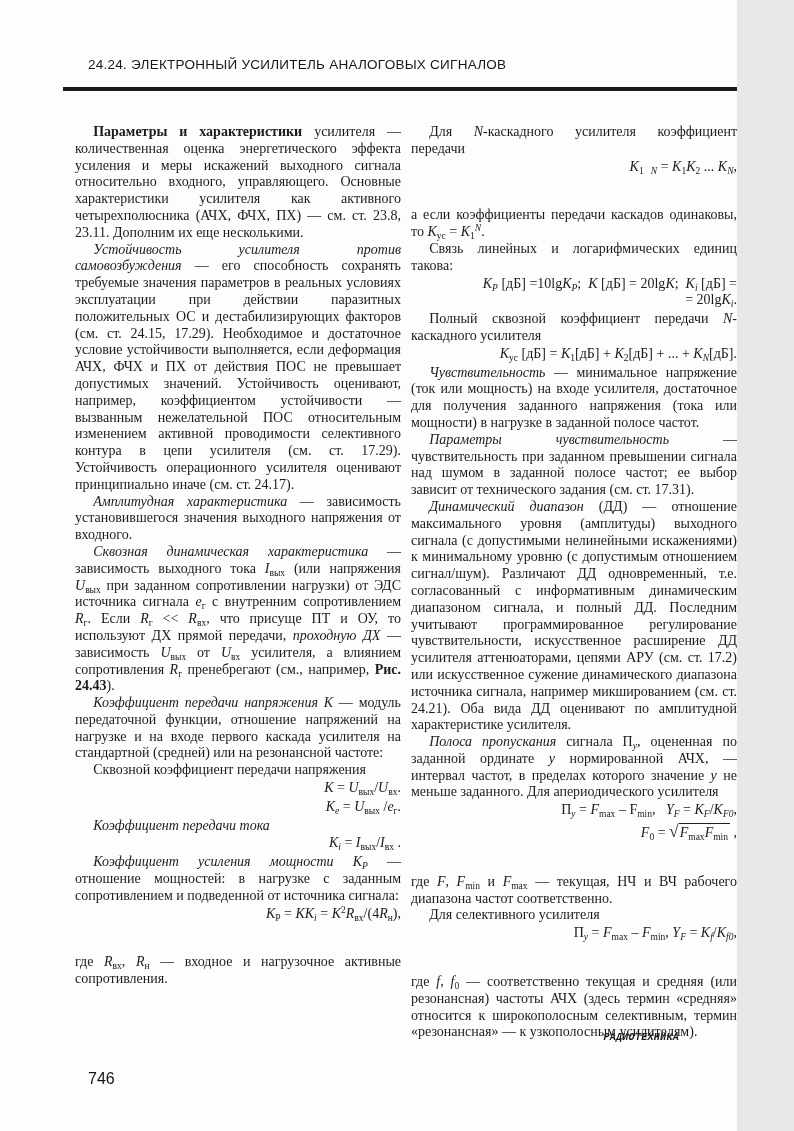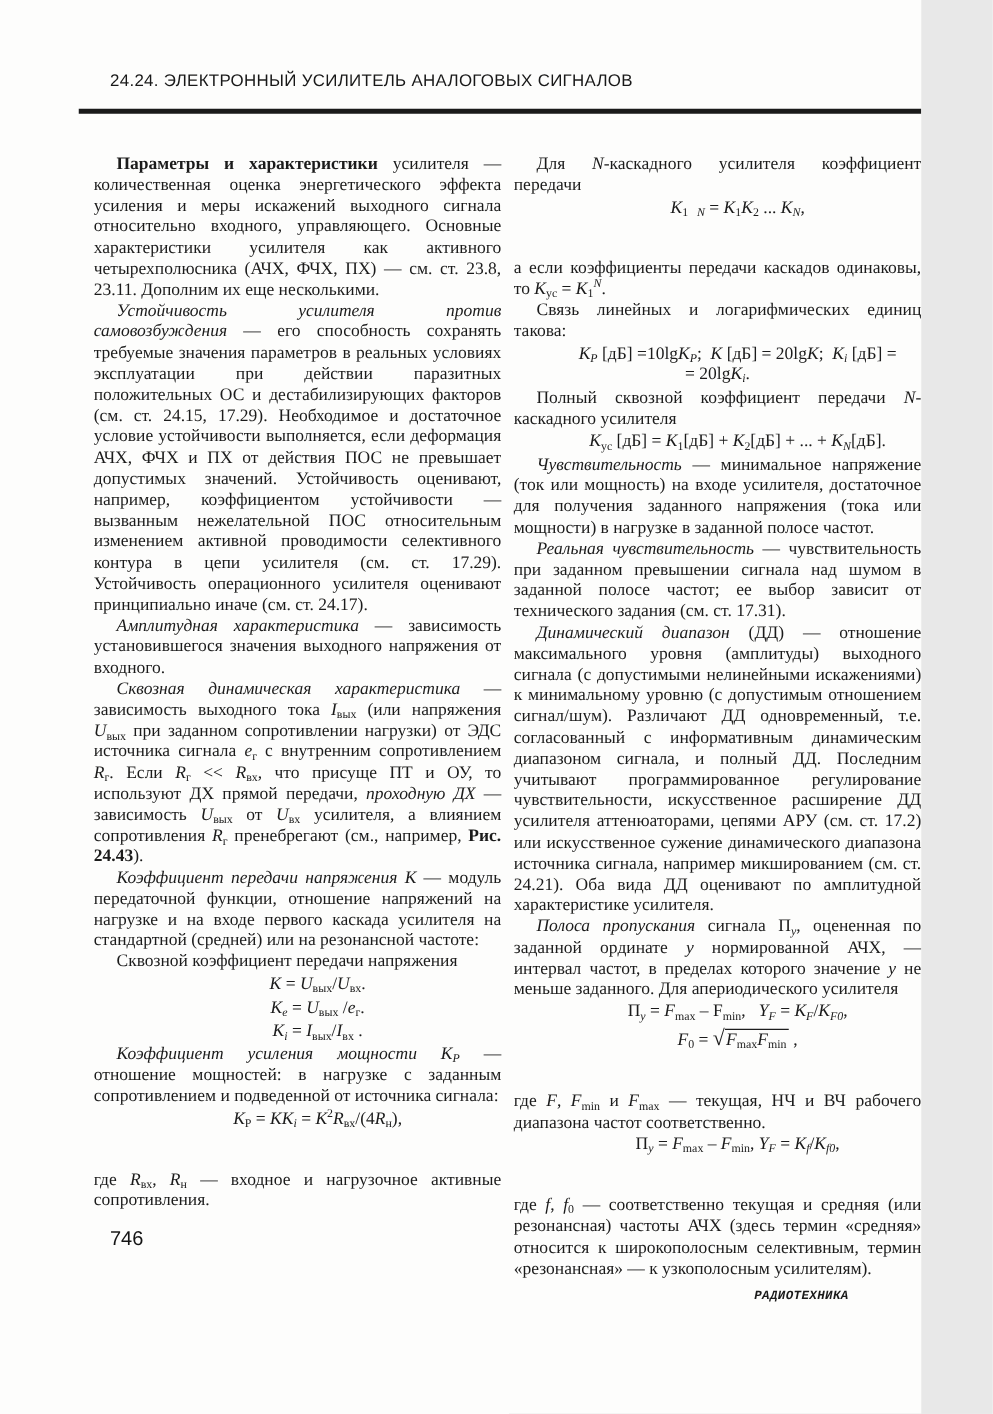--- a/index.html
+++ b/index.html
@@ -32,31 +32,31 @@
   .col {
     width: 326px;
     font-size: 14px; line-height: 1.2;
     text-align: justify;
     hyphens: auto; -webkit-hyphens: auto;
   }
   .blk { margin: 0; }
   .p    { text-indent: 1.3em; }
   .cont { text-indent: 0; margin-top: 32px; }
   .formula, .formula-hang, .formula-sqrt {
-    text-align: center; text-indent: 2.3em; margin: 1px 0 2px;
+    text-align: right; text-indent: 2.3em; margin: 1px 0 2px;
   }
   .formula-sqrt { margin: 6px 0 7px; }
   sub, sup { font-size: 68%; line-height: 0; }
   sub { vertical-align: -0.28em; }
   sup { vertical-align: 0.55em; }
   .ov  { border-top: 1.2px solid #1d1d1d; padding: 1px 2px 0 1px; }
   .rad { font-size: 1.25em; line-height: 0; }
   
   .footer-num {
-    position: absolute; left: 88px; top: 983px;
+    position: absolute; left: 88px; top: 1070px;
     font-family: "Liberation Sans", sans-serif;
     font-size: 16px; color: #141414;
   }
   .footer-title {
     position: absolute; right: 58px; top: 1032px;
     font-family: Liberation Mono, monospace;
     font-style: italic; font-weight: 600;
     font-size: 10px; letter-spacing: 0.3px; color: #1a1a1a;
   }
 </style>
@@ -72,40 +72,42 @@
   <div class="body">
     <div class="col">
         <p class="blk p"><b>Параметры и характеристики</b> усилителя — количественная оценка энергетического эффекта усиления и меры искажений выходного сигнала относительно входного, управляющего. Основные характеристики усилителя как активного четырехполюсника (АЧХ, ФЧХ, ПХ) — см. ст. 23.8, 23.11. Дополним их еще несколькими.</p>
         <p class="blk p"><i>Устойчивость усилителя против самовозбуждения</i> — его способность сохранять требуемые значения параметров в реальных условиях эксплуатации при действии паразитных положительных ОС и дестабилизирующих факторов (см. ст. 24.15, 17.29). Необходимое и достаточное условие устойчивости выполняется, если деформация АЧХ, ФЧХ и ПХ от действия ПОС не превышает допустимых значений. Устойчивость оценивают, например, коэффициентом устойчивости — вызванным нежелательной ПОС относительным изменением активной проводимости селективного контура в цепи усилителя (см. ст. 17.29). Устойчивость операционного усилителя оценивают принципиально иначе (см. ст. 24.17).</p>
         <p class="blk p"><i>Амплитудная характеристика</i> — зависимость установившегося значения выходного напряжения от входного.</p>
         <p class="blk p"><i>Сквозная динамическая характеристика</i> — зависимость выходного тока <i>I</i><sub>вых</sub> (или напряжения <i>U</i><sub>вых</sub> при заданном сопротивлении нагрузки) от ЭДС источника сигнала <i>е</i><sub>г</sub> с внутренним сопротивлением <i>R</i><sub>г</sub>. Если <i>R</i><sub>г</sub> &lt;&lt; <i>R</i><sub>вх</sub>, что присуще ПТ и ОУ, то используют ДХ прямой передачи, <i>проходную ДХ</i> — зависимость <i>U</i><sub>вых</sub> от <i>U</i><sub>вх</sub> усилителя, а влиянием сопротивления <i>R</i><sub>г</sub> пренебрегают (см., например, <b>Рис. 24.43</b>).</p>
         <p class="blk p"><i>Коэффициент передачи напряжения К</i> — модуль передаточной функции, отношение напряжений на нагрузке и на входе первого каскада усилителя на стандартной (средней) или на резонансной частоте:</p>
         <p class="blk p">Сквозной коэффициент передачи напряжения</p>
         <p class="blk formula"><i>K</i> = <i>U</i><sub>вых</sub>/<i>U</i><sub>вх</sub>.</p>
         <p class="blk formula"><i>K<sub>e</sub></i> = <i>U</i><sub>вых</sub> /<i>е</i><sub>г</sub>.</p>
+        <p class="blk p"><i>Коэффициент передачи тока</i></p>
         <p class="blk formula"><i>K<sub>i</sub></i> = <i>I</i><sub>вых</sub>/<i>I</i><sub>вх</sub> .</p>
         <p class="blk p"><i>Коэффициент усиления мощности K<sub>P</sub></i> — отношение мощностей: в нагрузке с заданным сопротивлением и подведенной от источника сигнала:</p>
         <p class="blk formula"><i>K</i><sub>Р</sub> = <i>KK<sub>i</sub></i> = <i>K</i><sup>2</sup><i>R</i><sub>вх</sub>/(4<i>R</i><sub>н</sub>),</p>
         <p class="blk cont">где <i>R</i><sub>вх</sub>, <i>R</i><sub>н</sub> — входное и нагрузочное активные сопротивления.</p>
       </div>
     <div class="col">
         <p class="blk p">Для <i>N</i>-каскадного усилителя коэффициент передачи</p>
         <p class="blk formula"><i>K</i><sub>1&nbsp;&nbsp;&nbsp;<i>N</i></sub> = <i>K</i><sub>1</sub><i>K</i><sub>2</sub> ... <i>K<sub>N</sub></i>,</p>
         <p class="blk cont">а если коэффициенты передачи каскадов одинаковы, то <i>K</i><sub>ус</sub> = <i>K</i><sub>1</sub><sup><i>N</i></sup>.</p>
         <p class="blk p">Связь линейных и логарифмических единиц такова:</p>
         <p class="blk formula-hang"><i>K<sub>P</sub></i> [дБ] =10lg<i>K<sub>P</sub></i>;&nbsp; <i>K</i> [дБ] = 20lg<i>K</i>;&nbsp; <i>K<sub>i</sub></i> [дБ] =<br>= 20lg<i>K<sub>i</sub></i>.</p>
         <p class="blk p">Полный сквозной коэффициент передачи <i>N</i>-каскадного усилителя</p>
         <p class="blk formula"><i>K</i><sub>ус</sub> [дБ] = <i>K</i><sub>1</sub>[дБ] + <i>K</i><sub>2</sub>[дБ] + ... + <i>K<sub>N</sub></i>[дБ].</p>
         <p class="blk p"><i>Чувствительность</i> — минимальное напряжение (ток или мощность) на входе усилителя, достаточное для получения заданного напряжения (тока или мощности) в нагрузке в заданной полосе частот.</p>
-        <p class="blk p"><i>Реальная чувствительность</i> — чувствительность при заданном превышении сигнала над шумом в заданной полосе частот; ее выбор зависит от технического задания (см. ст. 17.31).</p>
+        <p class="blk p"><i>Параметры чувствительность</i> — чувствительность при заданном превышении сигнала над шумом в заданной полосе частот; ее выбор зависит от технического задания (см. ст. 17.31).</p>
         <p class="blk p"><i>Динамический диапазон</i> (ДД) — отношение максимального уровня (амплитуды) выходного сигнала (с допустимыми нелинейными искажениями) к минимальному уровню (с допустимым отношением сигнал/шум). Различают ДД одновременный, т.е. согласованный с информативным динамическим диапазоном сигнала, и полный ДД. Последним учитывают программированное регулирование чувствительности, искусственное расширение ДД усилителя аттенюаторами, цепями АРУ (см. ст. 17.2) или искусственное сужение динамического диапазона источника сигнала, например микшированием (см. ст. 24.21). Оба вида ДД оценивают по амплитудной характеристике усилителя.</p>
         <p class="blk p"><i>Полоса пропускания</i> сигнала П<sub><i>y</i></sub>, оцененная по заданной ординате <i>y</i> нормированной АЧХ, — интервал частот, в пределах которого значение <i>y</i> не меньше заданного. Для апериодического усилителя</p>
         <p class="blk formula">П<sub><i>y</i></sub> = <i>F</i><sub>max</sub> – F<sub>min</sub>,&nbsp;&nbsp;&nbsp;<i>Y<sub>F</sub></i> = <i>K<sub>F</sub></i>/<i>K<sub>F0</sub></i>,</p>
         <p class="blk formula-sqrt"><i>F</i><sub>0</sub> = <span class="rad">√</span><span class="ov"><i>F</i><sub>max</sub><i>F</i><sub>min</sub></span> ,</p>
         <p class="blk cont">где <i>F</i>, <i>F</i><sub>min</sub> и <i>F</i><sub>max</sub> — текущая, НЧ и ВЧ рабочего диапазона частот соответственно.</p>
+        <p class="blk p">Для селективного усилителя</p>
         <p class="blk formula">П<sub><i>y</i></sub> = <i>F</i><sub>max</sub> – <i>F</i><sub>min</sub>, <i>Y<sub>F</sub></i> = <i>K<sub>f</sub></i>/<i>K<sub>f0</sub></i>,</p>
         <p class="blk cont">где <i>f</i>, <i>f</i><sub>0</sub> — соответственно текущая и средняя (или резонансная) частоты АЧХ (здесь термин «средняя» относится к широкополосным селективным, термин «резонансная» — к узкополосным усилителям).</p>
       </div>
   </div>
 
   <div class="footer-num">746</div>
 
   <div class="footer-title">РАДИОТЕХНИКА</div>
 
 </div>

